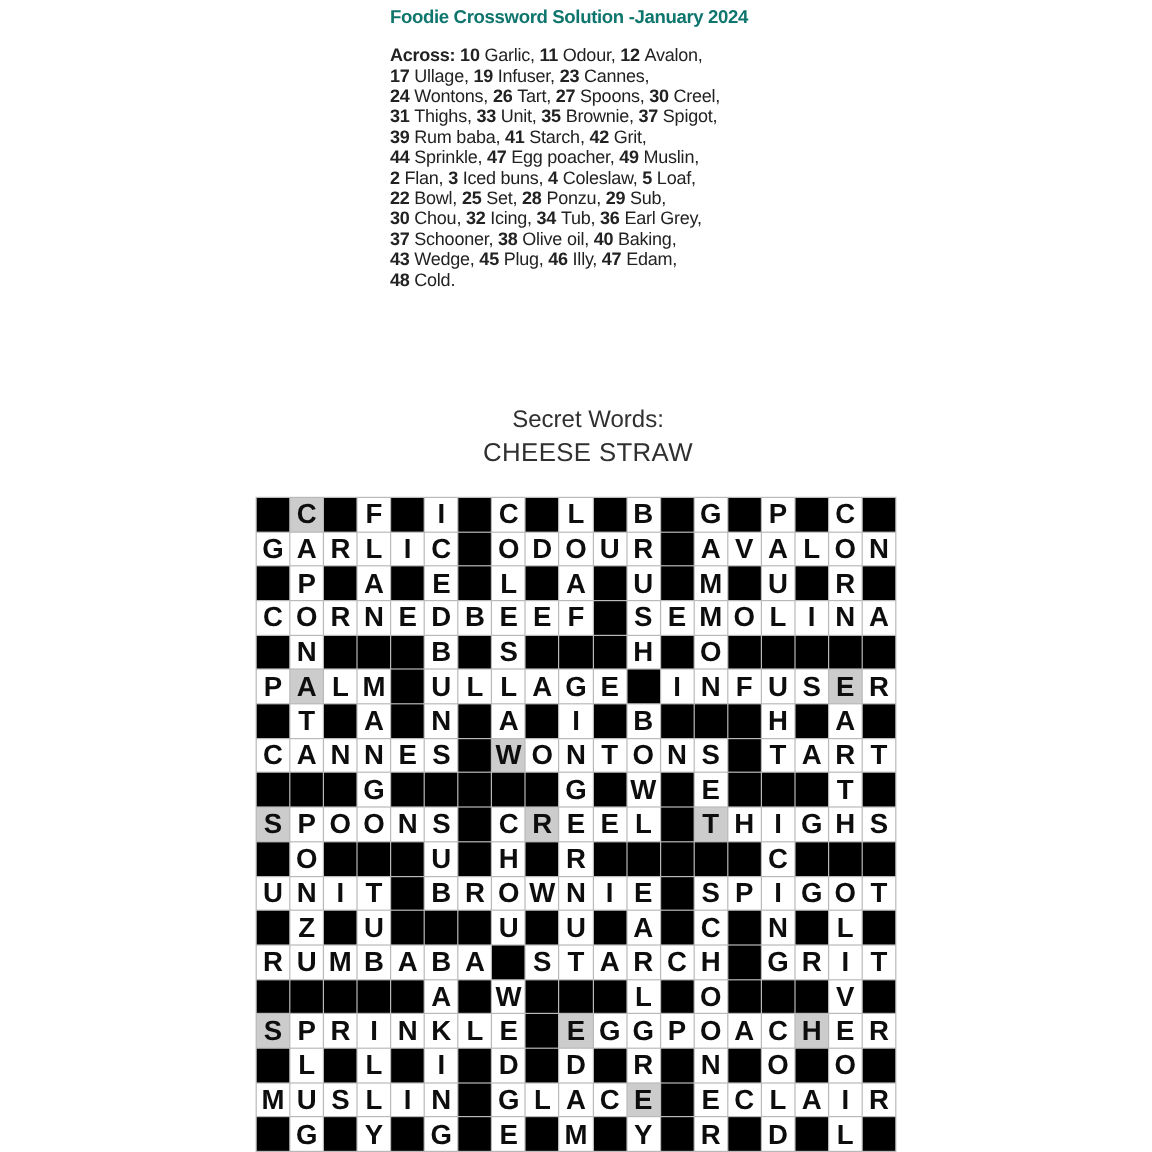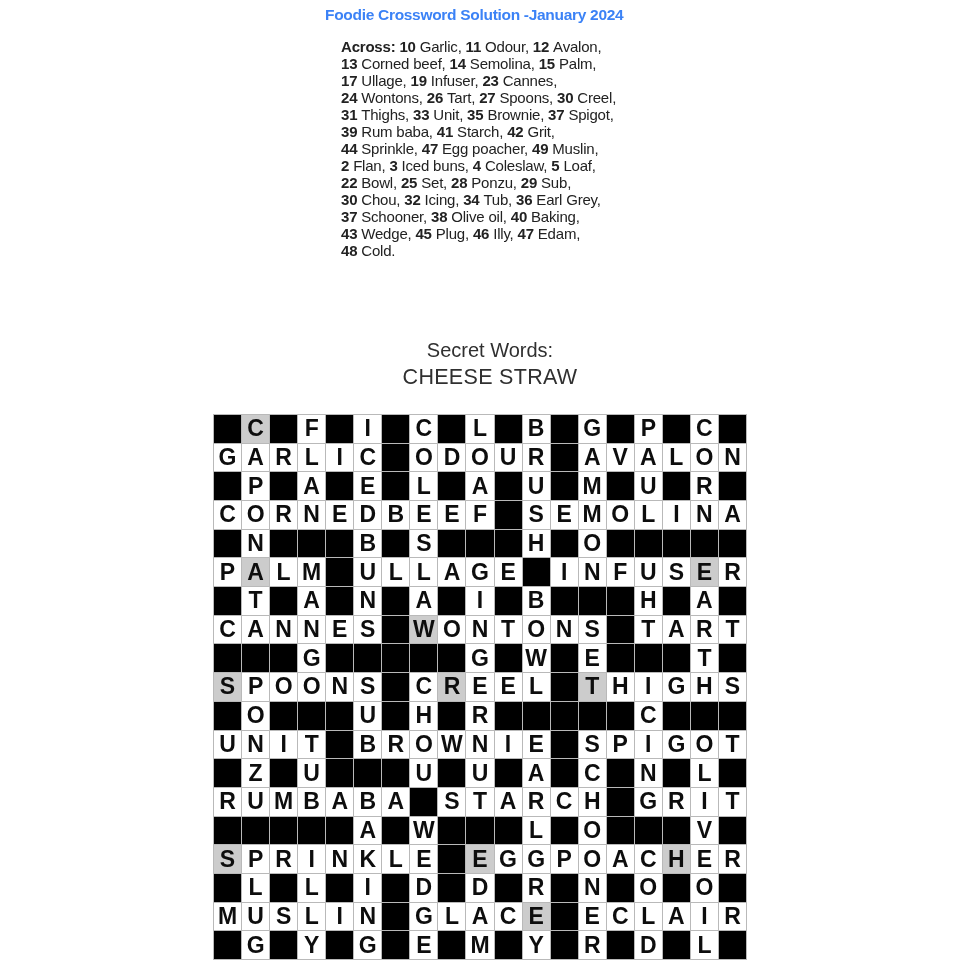--- a/index.html
+++ b/index.html
@@ -3,29 +3,29 @@
 <meta charset="utf-8">
 <style>
   html, body { margin: 0; padding: 0; background: #ffffff; }
   body {
     width: 960px; height: 960px; position: relative; overflow: hidden;
     font-family: "Liberation Sans", sans-serif;
   }
   .title {
     position: absolute; left: 325px; top: 6px;
     font-size: 15.5px; font-weight: bold; letter-spacing: -0.3px;
-    color: #3b82f6; white-space: nowrap;
+    color: #0f766e; white-space: nowrap;
   }
   .clues {
     position: absolute; left: 325px; top: 38px;
     font-size: 15px; line-height: 17px; letter-spacing: -0.2px;
     color: #222222;
   }
   .clues .b { font-weight: bold; }
-  .clue-line { white-space: nowrap; margin-left: 16px; }
+  .clue-line { white-space: nowrap; }
   .secret {
     position: absolute; left: 0; top: 337px; width: 980px;
     text-align: center; color: #303030;
   }
   .secret-label { font-size: 20px; line-height: 27px; }
   .secret-value { font-size: 21.5px; line-height: 27px; letter-spacing: 0.3px; }
   .xgrid {
     position: absolute; left: 213px; top: 414px; width: 534px; height: 546px;
     display: grid; grid-template-columns: repeat(19, 1fr); grid-auto-rows: 1fr;
     gap: 1px; padding: 1px; background: #b9b9b9; box-sizing: border-box;
@@ -38,21 +38,20 @@
   .cell.wh { background: #ffffff; }
   .cell.sh { background: #cccccc; }
 </style>
 </head>
 <body>
 
 <div class="title">Foodie Crossword Solution -January 2024</div>
 
 <div class="clues">
     <div class="clue-line"><span class="b">Across: 10 </span><span>Garlic, </span><span class="b">11 </span><span>Odour, </span><span class="b">12 </span><span>Avalon,</span></div>
-    <div class="clue-line"><span class="b">13 </span><span>Corned beef, </span><span class="b">14 </span><span>Semolina, </span><span class="b">15 </span><span>Palm,</span></div>
     <div class="clue-line"><span class="b">17 </span><span>Ullage, </span><span class="b">19 </span><span>Infuser, </span><span class="b">23 </span><span>Cannes,</span></div>
     <div class="clue-line"><span class="b">24 </span><span>Wontons, </span><span class="b">26 </span><span>Tart, </span><span class="b">27 </span><span>Spoons, </span><span class="b">30 </span><span>Creel,</span></div>
     <div class="clue-line"><span class="b">31 </span><span>Thighs, </span><span class="b">33 </span><span>Unit, </span><span class="b">35 </span><span>Brownie, </span><span class="b">37 </span><span>Spigot,</span></div>
     <div class="clue-line"><span class="b">39 </span><span>Rum baba, </span><span class="b">41 </span><span>Starch, </span><span class="b">42 </span><span>Grit,</span></div>
     <div class="clue-line"><span class="b">44 </span><span>Sprinkle, </span><span class="b">47 </span><span>Egg poacher, </span><span class="b">49 </span><span>Muslin,</span></div>
     <div class="clue-line"><span class="b">2 </span><span>Flan, </span><span class="b">3 </span><span>Iced buns, </span><span class="b">4 </span><span>Coleslaw, </span><span class="b">5 </span><span>Loaf,</span></div>
     <div class="clue-line"><span class="b">22 </span><span>Bowl, </span><span class="b">25 </span><span>Set, </span><span class="b">28 </span><span>Ponzu, </span><span class="b">29 </span><span>Sub,</span></div>
     <div class="clue-line"><span class="b">30 </span><span>Chou, </span><span class="b">32 </span><span>Icing, </span><span class="b">34 </span><span>Tub, </span><span class="b">36 </span><span>Earl Grey,</span></div>
     <div class="clue-line"><span class="b">37 </span><span>Schooner, </span><span class="b">38 </span><span>Olive oil, </span><span class="b">40 </span><span>Baking,</span></div>
     <div class="clue-line"><span class="b">43 </span><span>Wedge, </span><span class="b">45 </span><span>Plug, </span><span class="b">46 </span><span>Illy, </span><span class="b">47 </span><span>Edam,</span></div>

